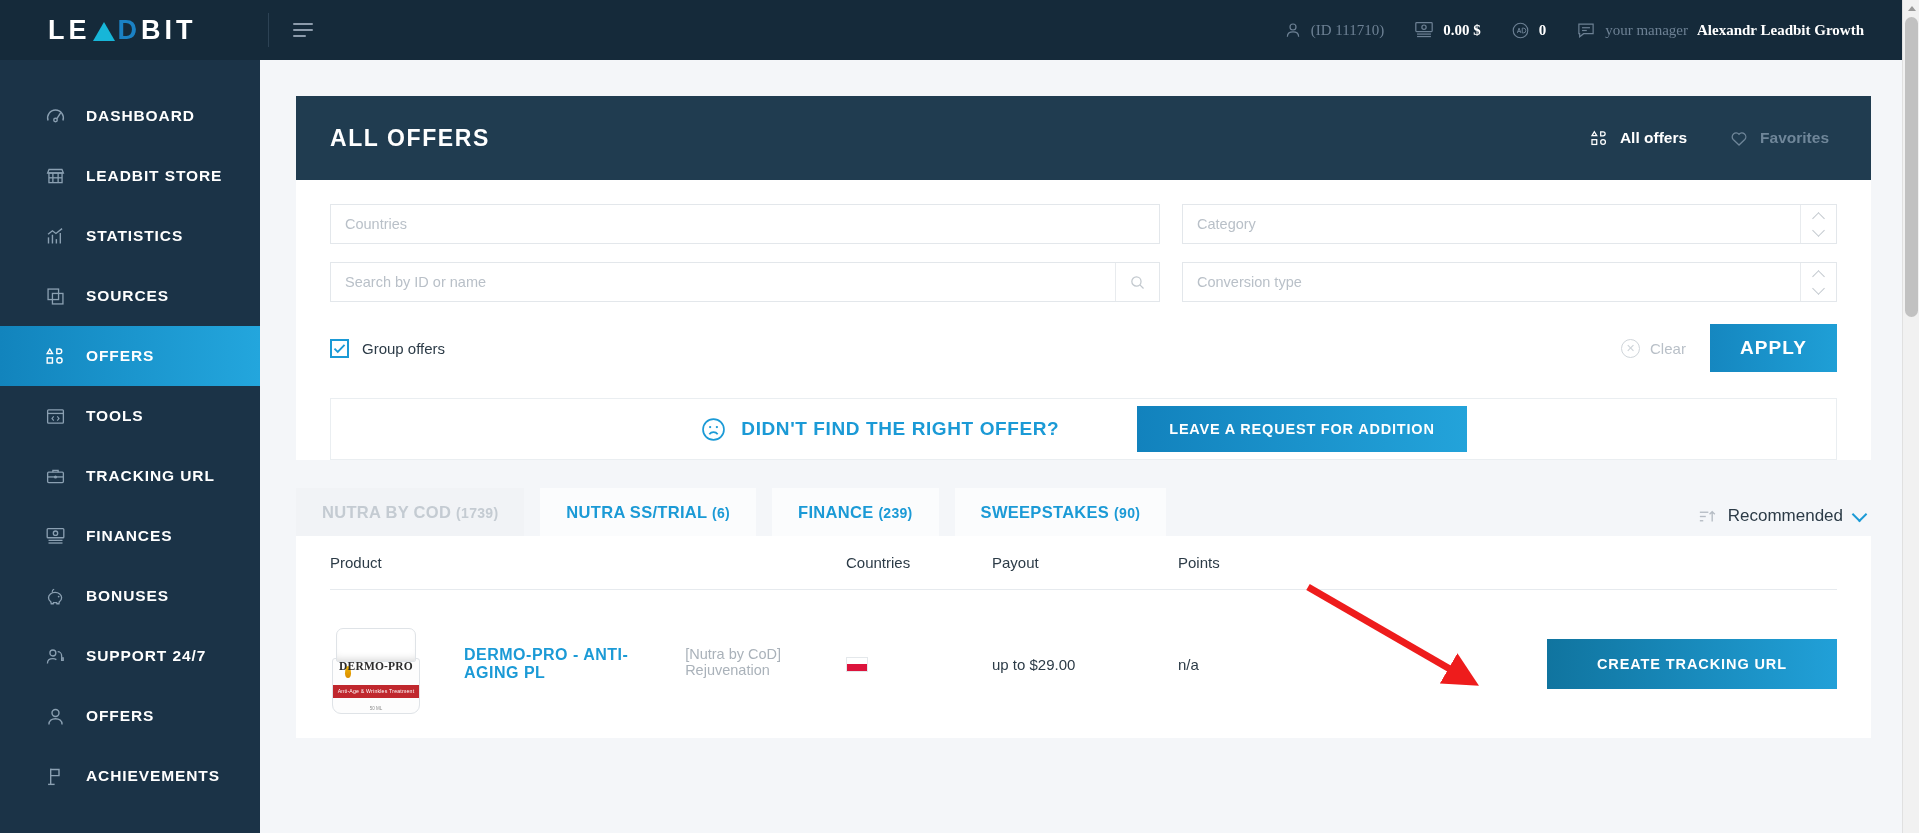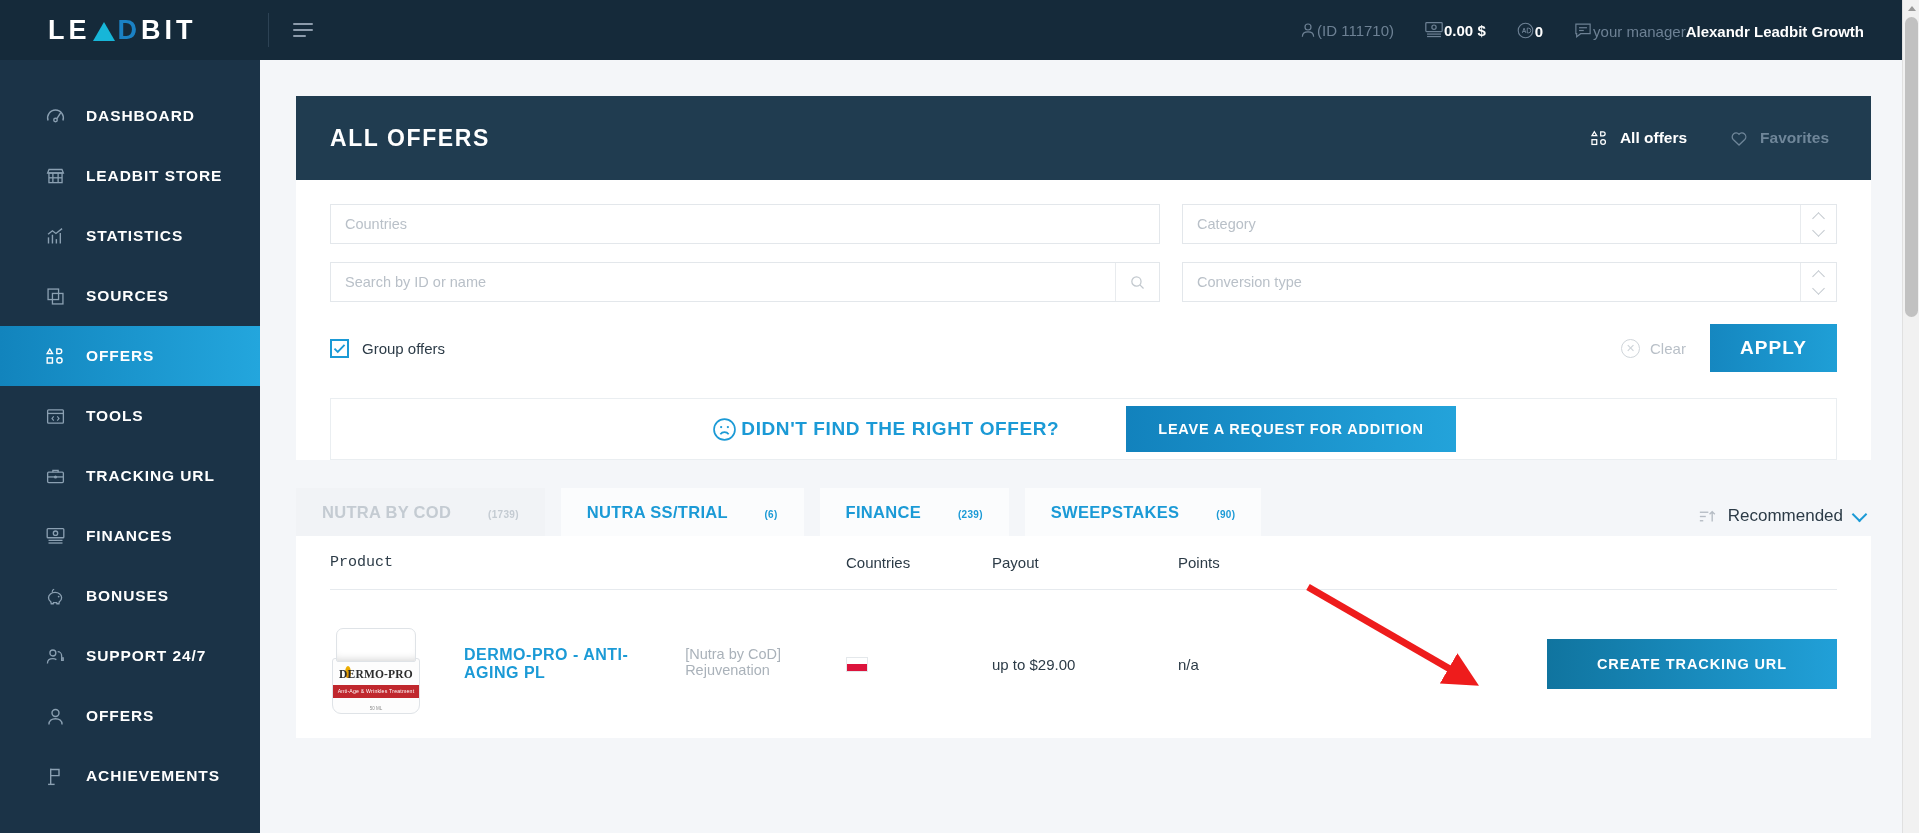--- a/index.html
+++ b/index.html
@@ -25,21 +25,21 @@
   .logo .tri { display:inline-block; width:0;height:0;border-left:11px solid transparent;border-right:11px solid transparent;border-bottom:19px solid #17b6d8; margin:0 3px 0 2px; position:relative; top:1px;}
   .logo .dblue { color:#1a81c4; }
   .divider-v { width:1px; height:34px; background:#2c4254; margin-left: 8px; }
   .hamburger { margin-left: 24px; display:flex; flex-direction:column; gap:4px; cursor:pointer; }
   .hamburger span { display:block; height:2px; background:#8c9bab; border-radius:1px; }
   .hamburger span:nth-child(1){ width:20px; }
   .hamburger span:nth-child(2){ width:20px; }
   .hamburger span:nth-child(3){ width:13px; }
 
   .top-right { margin-left:auto; display:flex; align-items:center; gap:0; padding-right: 40px; color:#7c8fa0; font-size:14.5px; }
-  .top-item { display:flex; align-items:flex-end; padding: 0 15px; }
+  .top-item { display:flex; align-items:center; gap:9px; padding: 0 15px; font-family: Liberation Serif, serif; }
   .top-item .val { color:#ffffff; font-weight:700; font-size:15px; }
   .top-item .muted { color:#6d8194; font-size:15px; }
   .top-item .mgr-label { color:#6d8194; font-size:15px; }
   .top-item .mgr-name { color:#ffffff; font-weight:700; font-size:15px; }
   .ico { display:inline-flex; align-items:center; justify-content:center; }
 
   
   .body-wrap { display:flex; flex:1 1 auto; min-height:0; }
 
   
@@ -101,64 +101,64 @@
   .circle-x { width:19px; height:19px; border:1.5px solid #cfd5da; border-radius:50%; display:flex; align-items:center; justify-content:center; font-size:11px; color:#cfd5da; line-height:1; }
   .apply-btn {
     background: linear-gradient(90deg,#1587c0 0%, #1f9fd6 100%); color:#fff; font-size:19px; font-weight:700;
     letter-spacing:1.1px; padding: 13px 30px; cursor:pointer; border:none;
   }
 
   .notfound {
     margin: 0 34px 28px 34px; border:1px solid #eaeef1; height:62px;
     display:flex; align-items:center; justify-content:center; gap: 0; background:#fff;
   }
-  .nf-inner { display:flex; align-items:center; gap: 3px; }
+  .nf-inner { display:flex; align-items:center; gap: 14px; }
   .nf-text { color:#1b9ad6; font-size:19px; font-weight:700; letter-spacing:0.6px; }
   .nf-btn {
     background: linear-gradient(90deg,#1282bd 0%, #23a3da 100%); color:#fff; font-size:14.5px;
     font-weight:700; letter-spacing:0.8px; padding: 15px 32px; margin-left: 64px; cursor:pointer; border:none;
   }
 
   
   .tabs-section { margin-top: 28px; }
   .tabs-row { display:flex; align-items:flex-end; padding-left: 0; }
   .tab {
     padding: 15px 26px 14px 26px; background:#fbfcfd; color:#1b9ad6; font-size:16.5px; font-weight:700;
     cursor:pointer; letter-spacing:0.3px; margin-right: 16px; white-space:nowrap;
   }
-  .tab .cnt { font-size:10px; font-weight:700;margin-left:32px; }
+  .tab .cnt { font-size:14px; font-weight:700; }
   .tab.disabled { color:#c4cbd2; background:#f1f3f6; }
   .sort-wrap { margin-left:auto; display:flex; align-items:center; gap: 11px; padding-bottom: 10px; padding-right: 6px; cursor:pointer; }
   .sort-label { font-size:17px; color:#2c3b47; }
   .sort-chev { width:11px; height:11px; border-left:2px solid #1b9ad6; border-bottom:2px solid #1b9ad6; transform: rotate(-45deg); margin-bottom:4px; }
 
   .table { background:#ffffff; padding: 0 34px; }
   .thead { display:flex; align-items:center; height:54px; border-bottom:1px solid #e6eaee; font-size:15px; color:#2c3b47; }
-  .c-product { flex: 0 0 516px; font-family: Liberation Mono, monospace; }
+  .c-product { flex: 0 0 516px; }
   .c-countries { flex: 0 0 146px; }
   .c-payout { flex: 0 0 186px; }
   .c-points { flex: 0 0 232px; }
   .c-action { flex: 1 1 auto; display:flex; justify-content:flex-end; }
 
   .trow { display:flex; align-items:center; min-height:148px; }
   .prod-cell { display:flex; align-items:center; gap: 0; flex: 0 0 516px; }
   .prod-img {
     width: 92px; height: 100px; flex:0 0 92px; margin-right: 42px; display:flex; align-items:flex-end; justify-content:center;
   }
   .jar { width: 88px; height: 86px; position:relative; }
   .jar-lid {
     position:absolute; top:0; left:4px; width:80px; height:34px; background:#ffffff;
     border:1px solid #dfe3e7; border-radius: 7px 7px 2px 2px;
     box-shadow: inset 0 -7px 9px -6px rgba(0,0,0,0.18);
   }
   .jar-body {
     position:absolute; top:30px; left:0; width:88px; height:56px; background:#fdfdfd;
     border:1px solid #dfe3e7; border-radius: 3px 3px 9px 9px; overflow:hidden;
   }
-  .jar-brand { position:absolute; top:9px; left:0; width:100%; text-align:center; font-family:"Liberation Serif", serif; font-size:11.5px; font-weight:700; color:#2c2c2c; letter-spacing:0.2px; }
+  .jar-brand { position:absolute; top:1px; left:0; width:100%; text-align:center; font-family:"Liberation Serif", serif; font-size:11.5px; font-weight:700; color:#2c2c2c; letter-spacing:0.2px; }
   .jar-stripe { position:absolute; top:26px; left:0; width:100%; height:13px; background:#c0272d; }
   .jar-stripe span { display:block; text-align:center; color:#fff; font-size:5.2px; line-height:13px; letter-spacing:0.2px; }
   .jar-bot { position:absolute; bottom:2px; left:0; width:100%; text-align:center; font-size:4.5px; color:#8c8c8c; }
   .jar-drop { position:absolute; top:7px; left:12px; width:6px; height:12px; background:linear-gradient(#f0b400,#d98c00); border-radius:50% 50% 50% 50%/60% 60% 40% 40%; }
 
   .prod-text { display:flex; flex-direction:row; gap: 7px; }
   .prod-name { color:#1b9ad6; font-size:16px; font-weight:700; letter-spacing:0.5px; cursor:pointer; }
   .prod-sub { color:#aab2ba; font-size:14.5px; }
   .flag-pl { width: 22px; height: 15px; border:1px solid #e4e8eb; display:flex; flex-direction:column; }
   .flag-pl .fw { flex:1; background:#ffffff; }

